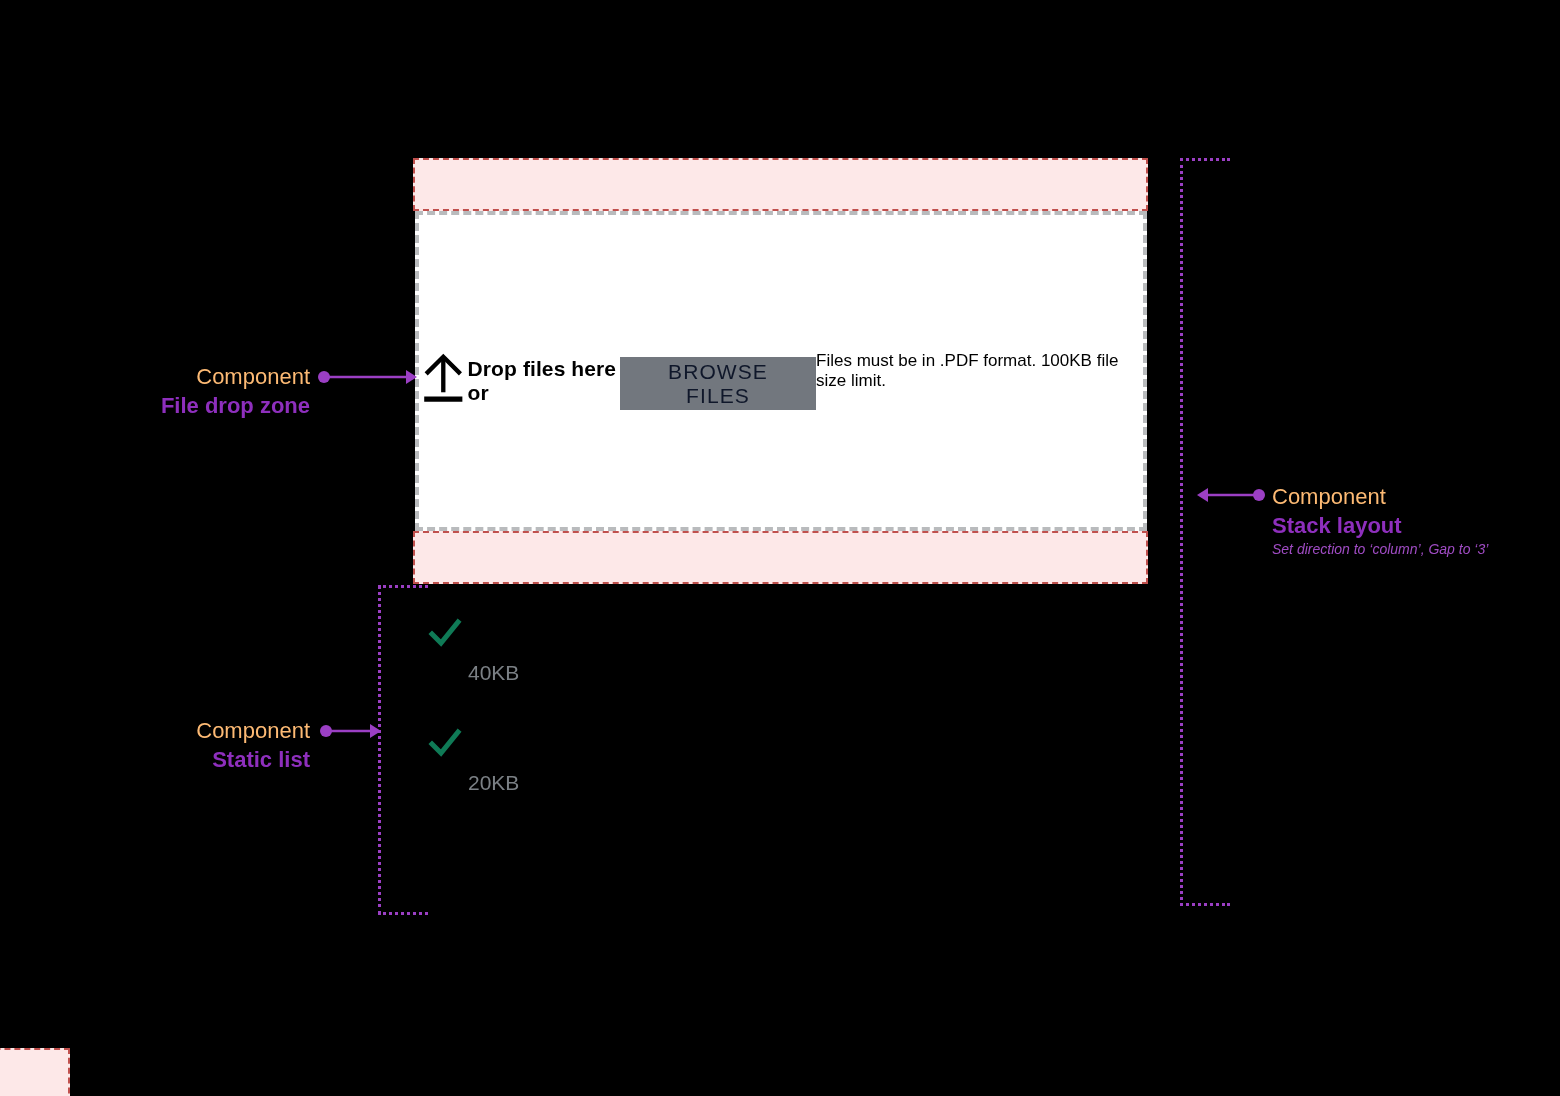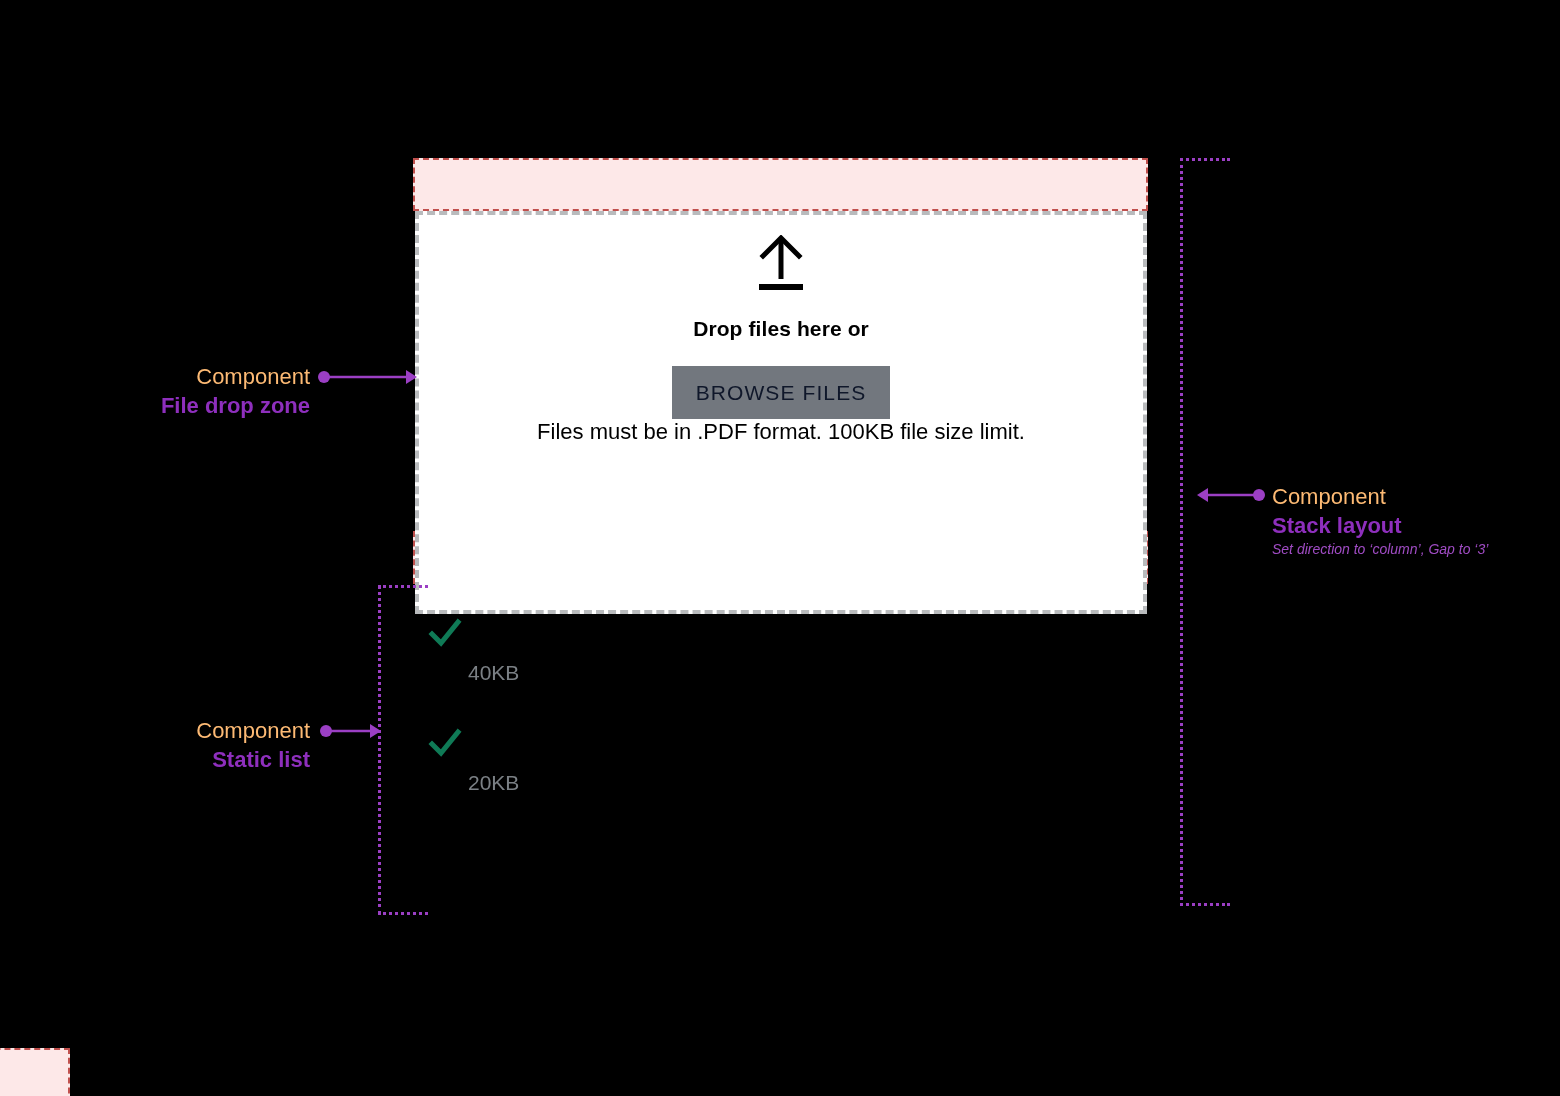--- a/index.html
+++ b/index.html
@@ -34,26 +34,26 @@
     width: 135px;
     height: 75px;
   }
 
   
   #drop-zone {
     position: absolute;
     left: 415px;
     top: 211px;
     width: 732px;
-    height: 403px;
+    height: 320px;
     background: #ffffff;
     border: 4px dashed #b9bbbd;
     box-sizing: border-box;
     display: flex;
-    flex-direction: column;
+    flex-direction: row;
     align-items: center;
     justify-content: flex-start;
   }
   #upload-icon {
     margin-top: 20px;
     width: 56px;
     height: 62px;
   }
   #drop-zone-title {
     margin-top: 20px;
@@ -70,21 +70,21 @@
     padding: 0 24px;
     height: 53px;
     font-family: "Liberation Sans", sans-serif;
     font-size: 21px;
     letter-spacing: 1.1px;
     cursor: pointer;
     display: flex;
     align-items: center;
   }
   #drop-zone-hint {
-    font-size: 22px;
+    font-size: 17px;
     color: #000000;
   }
 
   
   #file-list {
     position: absolute;
     left: 428px;
     top: 616px;
     width: 700px;
   }

